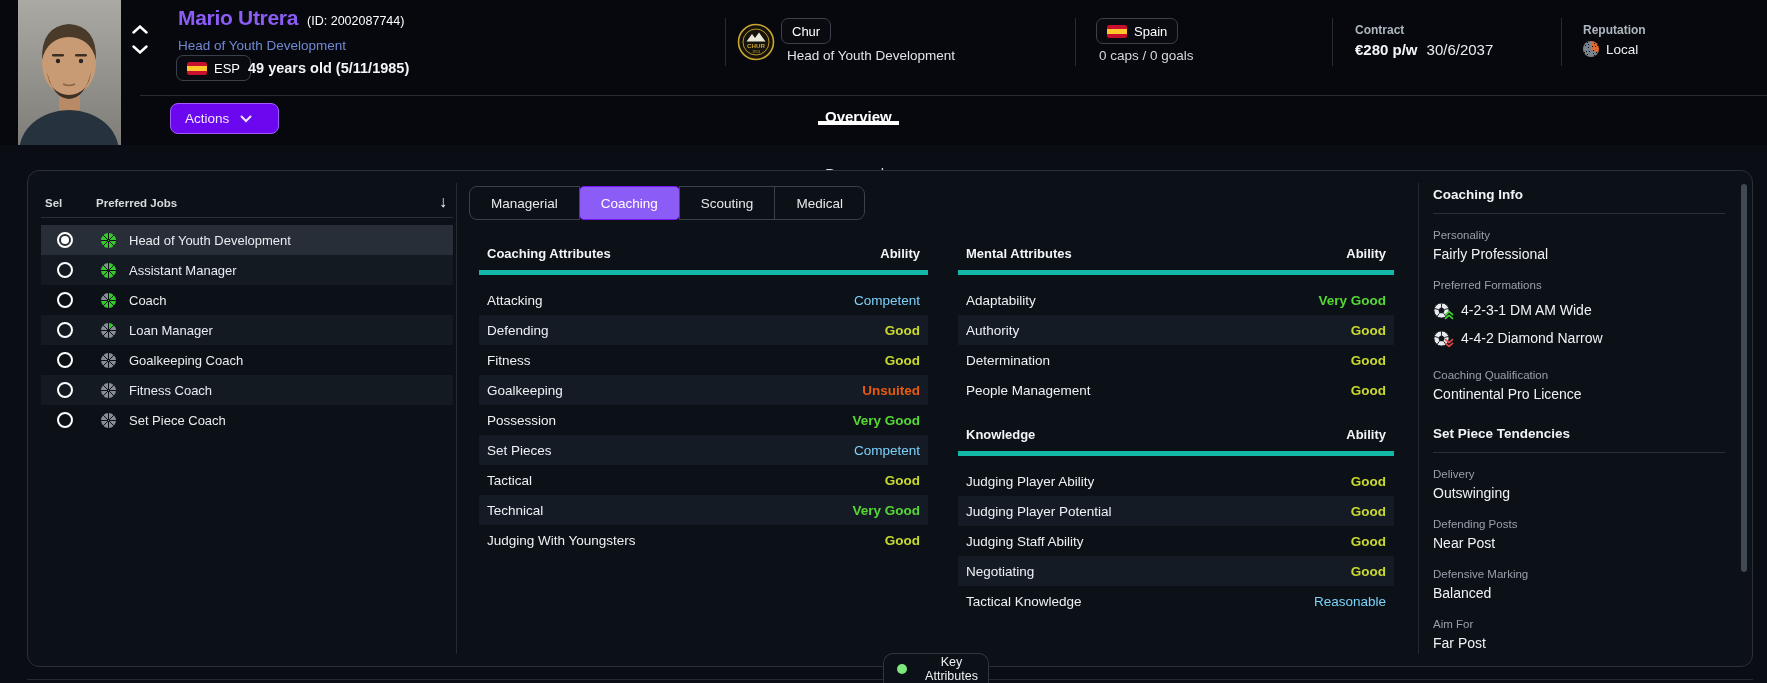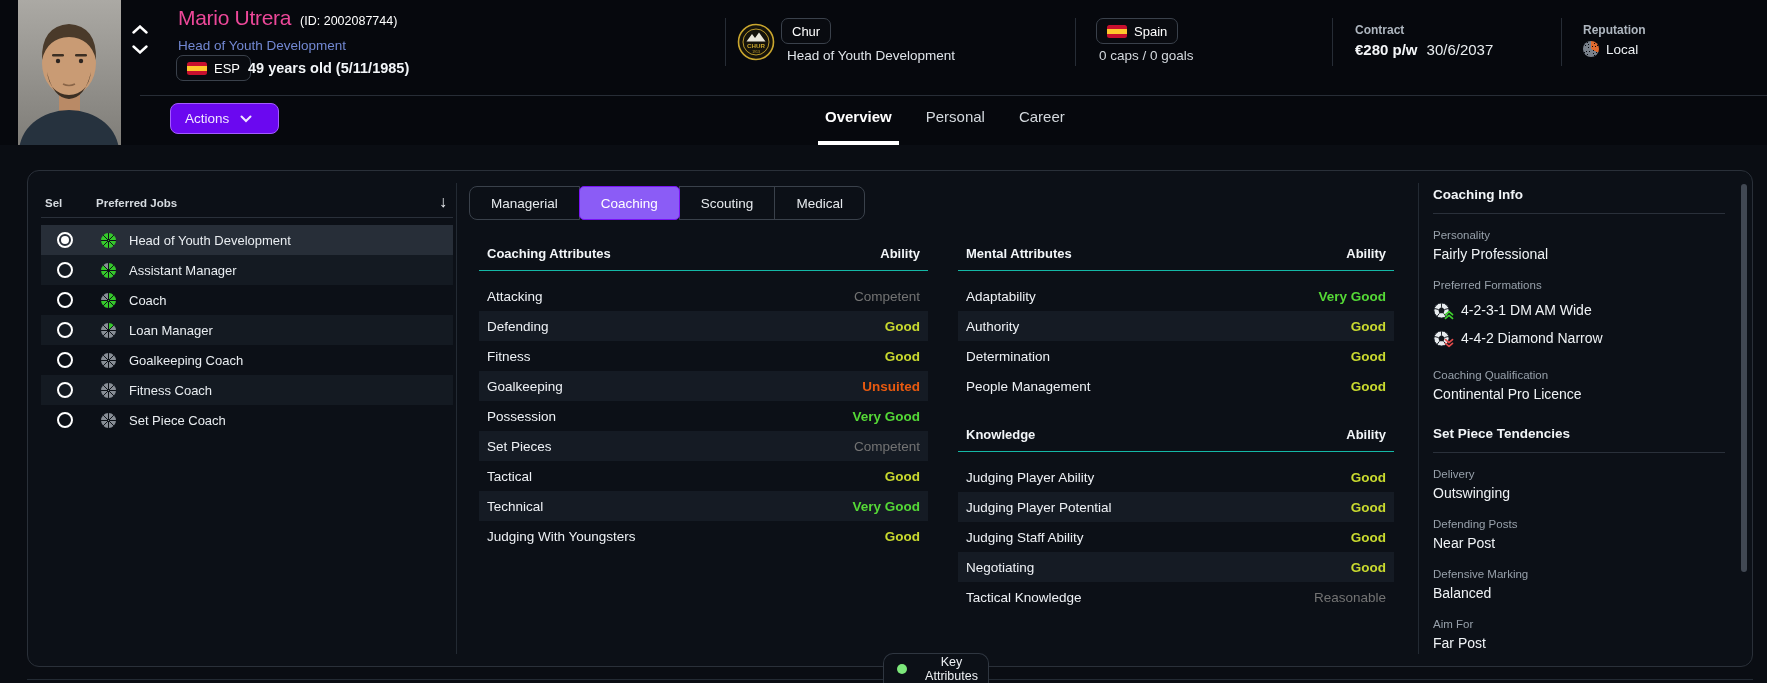--- a/index.html
+++ b/index.html
@@ -7,21 +7,21 @@
     width:1767px;height:683px;position:relative;overflow:hidden;
     background:#0a0d13;font-family:"Liberation Sans",sans-serif;color:#eef1f5;
     -webkit-font-smoothing:antialiased;
   }
   .hdr{position:absolute;left:0;top:0;width:1767px;height:145px;background:#06080d;}
   .hdr-line{position:absolute;left:140px;top:95px;width:1627px;height:1px;background:#272d36;}
   .avatar{position:absolute;left:18px;top:0;width:103px;height:145px;overflow:hidden;}
   .nav-arrows{position:absolute;left:131px;top:22px;display:flex;flex-direction:column;gap:6px;}
   .nav-btn{width:18px;height:14px;background:none;border:none;padding:0;cursor:pointer;display:flex;align-items:center;justify-content:center;}
   .person-name{position:absolute;left:178px;top:6px;display:flex;align-items:baseline;gap:9px;}
-  .person-name .nm{font-size:21px;font-weight:400;letter-spacing:-0.3px;color:#ec4899;}
+  .person-name .nm{font-size:21px;font-weight:700;letter-spacing:-0.3px;color:#8b5cf6;}
   .person-name .pid{font-size:12.5px;color:#ffffff;}
   .role-link{position:absolute;left:178px;top:38px;font-size:13.5px;color:#7288d2;cursor:pointer;text-decoration:none;}
   .chip{display:inline-flex;align-items:center;gap:7px;border:1px solid #3a414b;border-radius:7px;height:26px;padding:0 10px;font-size:13px;color:#fff;box-sizing:border-box;background:rgba(255,255,255,0.015);}
   .esp-chip{position:absolute;left:176px;top:55px;}
   .age-text{position:absolute;left:248px;top:60px;font-size:14.5px;font-weight:700;color:#f2f5f8;}
   .flag{width:20px;height:13px;border-radius:2.5px;display:inline-block;
     background:linear-gradient(180deg,#c8102e 0 27%, #ffc72c 27% 73%, #c8102e 73% 100%);}
   .hdiv{position:absolute;top:18px;height:48px;width:1px;background:#262c35;}
   .club-badge{position:absolute;left:737px;top:23px;}
   .club-chip{position:absolute;left:781px;top:18px;}
@@ -36,21 +36,21 @@
   .rep-label{position:absolute;left:1583px;top:23px;}
   .rep-row{position:absolute;left:1583px;top:41px;display:flex;align-items:center;gap:7px;}
   .rep-icon{width:16px;height:16px;border-radius:50%;position:relative;
     background:conic-gradient(#e06a2e 0 115deg,#79818b 115deg 360deg);}
   .rep-icon::after{content:'';position:absolute;inset:0;border-radius:50%;
     background:repeating-conic-gradient(#06080d 0 2.5deg,transparent 2.5deg 30deg);}
   .rep-val{font-size:13.5px;color:#edf0f3;}
   .actions-btn{position:absolute;left:170px;top:103px;height:31px;min-width:109px;box-sizing:border-box;
     background:#6b08f0;border:1.5px solid #a35bff;border-radius:8px;color:#f1e8ff;
     font-size:13.5px;font-family:inherit;display:flex;align-items:center;gap:11px;padding:0 14px;cursor:pointer;}
-  .top-tabs{position:absolute;left:825px;top:102px;height:43px;display:flex;gap:34px;}
+  .top-tabs{position:absolute;left:825px;top:102px;height:43px;display:flex;gap:34px;flex-direction:column;}
   .top-tab{position:relative;font-size:15px;color:#d3d8dd;display:flex;align-items:flex-start;padding-top:6px;cursor:pointer;}
   .top-tab.active{color:#fff;font-weight:700;}
   .top-tab.active::after{content:'';position:absolute;left:-7px;right:-7px;bottom:0;height:4px;background:#fff;}
   
   .card{position:absolute;left:27px;top:170px;width:1726px;height:497px;box-sizing:border-box;
     background:#0c1017;border:1px solid #2a3039;border-radius:12px;overflow:hidden;}
   .bottom-line{position:absolute;left:27px;top:679px;width:1726px;height:1px;background:#232a33;}
   .vdiv{position:absolute;top:12px;bottom:12px;width:1px;background:#232a33;}
   
   .jobs-head{position:absolute;left:17px;top:24px;width:408px;height:20px;}
@@ -71,32 +71,32 @@
   
   .seg-group{position:absolute;left:441px;top:15px;display:flex;}
   .seg{height:34px;box-sizing:border-box;padding:0 21px;display:flex;align-items:center;
     border:1px solid #3a414b;font-size:13.5px;color:#e6eaee;background:transparent;
     margin-left:-1px;cursor:pointer;font-family:inherit;}
   .seg:first-child{border-radius:8px 0 0 8px;margin-left:0;}
   .seg:last-child{border-radius:0 8px 8px 0;}
   .seg.active{background:#8b5cf6;border-color:#7a12f5;color:#fff;border-radius:5px;z-index:2;}
   
   .attr-table{position:absolute;}
-  .table-head{display:flex;justify-content:space-between;padding:0 8px 9px 8px;border-bottom:1px solid #14b8a6;
+  .table-head{display:flex;justify-content:space-between;padding:0 8px 9px 8px;border-bottom:5px solid #14b8a6;
     font-weight:700;font-size:13px;color:#f2f5f8;}
   .attr-rows{margin-top:10px;}
   .attr-row{height:30px;display:flex;align-items:center;justify-content:space-between;padding:0 8px;font-size:13.5px;}
   .attr-row.stripe{background:#151b24;}
   .attr-name{color:#eef1f5;}
   .attr-value{font-weight:700;}
   .val-good{color:#c9da2f;}
   .val-verygood{color:#55d836;}
   .val-elite{color:#3fe02c;}
   .val-bad{color:#e85a10;}
-  .val-muted{color:#737373;font-weight:400;}
+  .val-muted{color:#7dd3fc;font-weight:400;}
   
   .info-panel{position:absolute;left:1405px;top:16px;width:292px;}
   .info-title{font-size:13.5px;font-weight:700;color:#f2f5f8;padding-bottom:11px;border-bottom:1px solid #2a303a;margin-bottom:15px;}
   .info-group{margin-bottom:17px;}
   .info-label{display:block;font-size:11.5px;color:#97a0aa;margin-bottom:5px;}
   .info-value{font-size:14px;color:#f0f3f6;}
   .formation-row{display:flex;align-items:center;gap:11px;height:28px;font-size:14px;color:#f0f3f6;}
   .form-icon{position:relative;width:17px;height:17px;flex:none;}
   .form-icon .trend{position:absolute;right:-4px;bottom:-4px;}
   .sp-title{margin-top:24px;}

